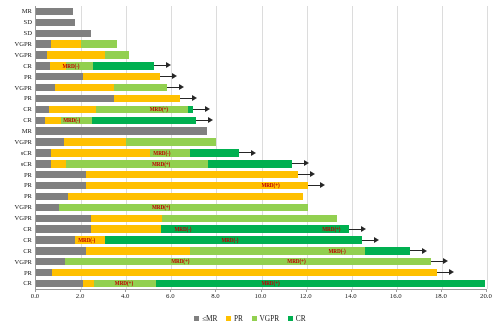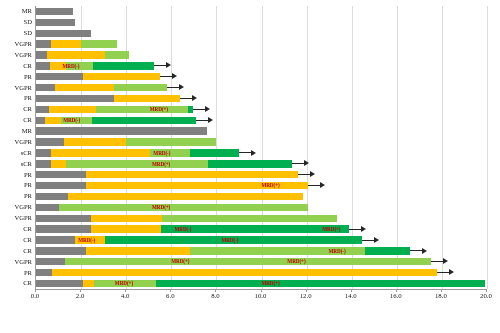--- a/index.html
+++ b/index.html
@@ -344,20 +344,38 @@
           <div class="seg cr" style="left: 119.966px; width: 328.779px;"></div>
           <div class="mrd-label" style="left: 87.945px;">MRD(+)</div>
           <div class="mrd-label" style="left: 234.52px;">MRD(+)</div>
         </div>
       </div>
   </div>
 
   <div class="xaxis"></div>
   <div id="xticks-holder"></div>
 
+  <div class="legend">
+      <div class="legend-item">
+        <span class="legend-swatch" style="background: rgb(128, 128, 128);"></span>
+        <span>≤MR</span>
+      </div>
+      <div class="legend-item">
+        <span class="legend-swatch" style="background: rgb(255, 192, 0);"></span>
+        <span>PR</span>
+      </div>
+      <div class="legend-item">
+        <span class="legend-swatch" style="background: rgb(146, 208, 80);"></span>
+        <span>VGPR</span>
+      </div>
+      <div class="legend-item">
+        <span class="legend-swatch" style="background: rgb(0, 176, 80);"></span>
+        <span>CR</span>
+      </div>
+    </div>
 
 <div class="xtick" style="left: 35px;">0.0</div>
     <div class="tickmark" style="left: 35px;"></div>
     <div class="xtick" style="left: 80.1px;">2.0</div>
     <div class="tickmark" style="left: 80.1px;"></div>
     <div class="xtick" style="left: 125.2px;">4.0</div>
     <div class="tickmark" style="left: 125.2px;"></div>
     <div class="xtick" style="left: 170.3px;">6.0</div>
     <div class="tickmark" style="left: 170.3px;"></div>
     <div class="xtick" style="left: 215.4px;">8.0</div>

